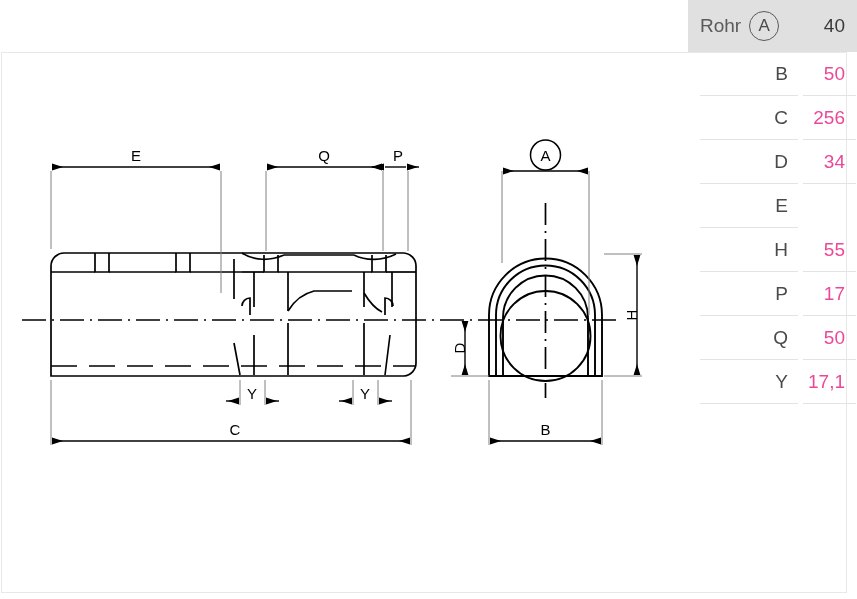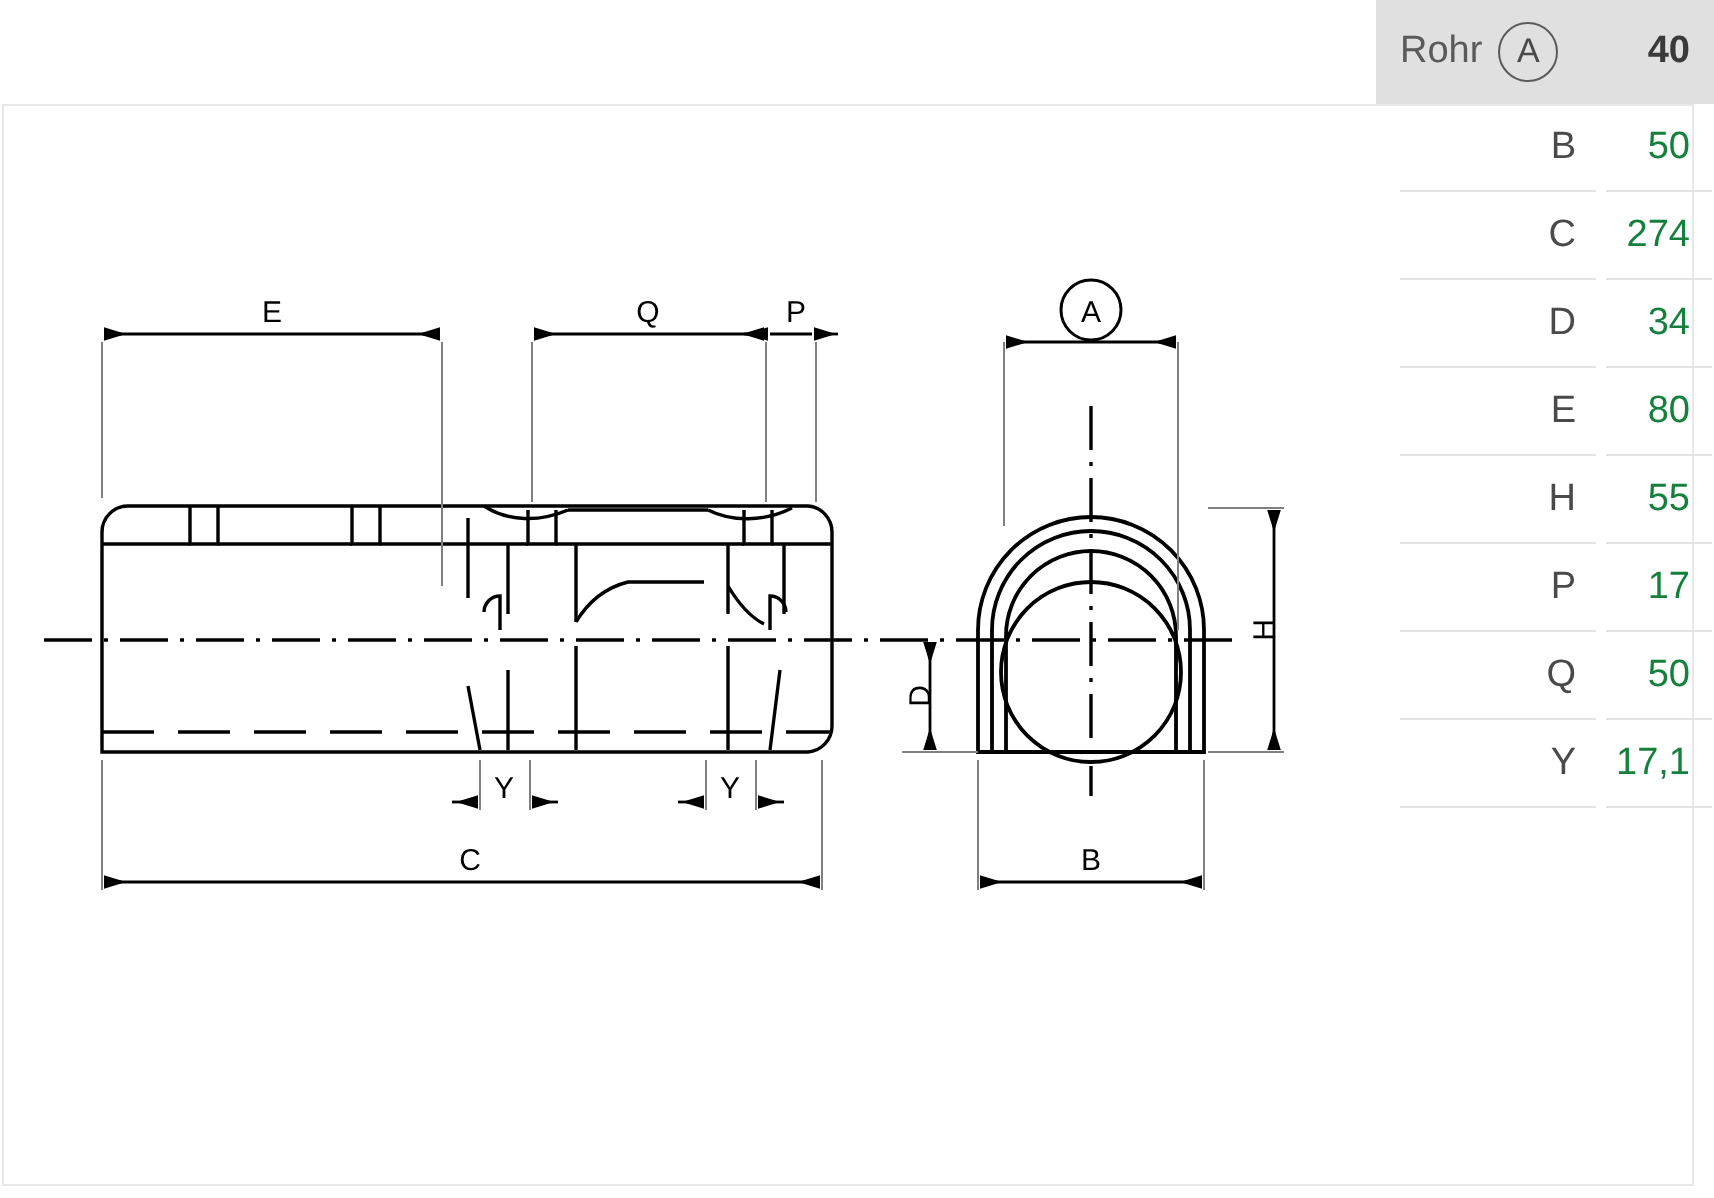--- a/index.html
+++ b/index.html
@@ -52,37 +52,37 @@
     display:flex;
     align-items:center;
     justify-content:flex-end;
   }
   .cell-value{
     flex:1 1 auto;
     text-align:right;
     padding-right:12px;
     box-sizing:border-box;
     font-size:19px;
-    color:#15803d;
+    color:#ec4899;
     position:relative;
     height:100%;
     display:flex;
     align-items:center;
     justify-content:flex-end;
   }
   .spec-row.header .cell-label{
     font-size:19px;
     color:#5a5a5a;
     justify-content:flex-start;
     padding-left:12px;
     padding-right:0;
     flex:0 0 112px;
   }
   .spec-row.header .cell-value{
-    font-weight:bold;
+    font-weight:normal;
     color:#3a3a3a;
     font-size:19px;
   }
   
   .spec-row:not(.header) .cell-label:after{
     content:"";
     position:absolute;
     left:12px;right:2px;bottom:0;
     height:1px;background:#e3e3e3;
   }
@@ -256,29 +256,28 @@
       </div>
       <div class="cell-value">40</div>
     </div>
 
     <div class="spec-row">
       <div class="cell-label">B</div>
       <div class="cell-value">50</div>
     </div>
     <div class="spec-row">
       <div class="cell-label">C</div>
-      <div class="cell-value">274</div>
+      <div class="cell-value">256</div>
     </div>
     <div class="spec-row">
       <div class="cell-label">D</div>
       <div class="cell-value">34</div>
     </div>
     <div class="spec-row">
       <div class="cell-label">E</div>
-      <div class="cell-value">80</div>
     </div>
     <div class="spec-row">
       <div class="cell-label">H</div>
       <div class="cell-value">55</div>
     </div>
     <div class="spec-row">
       <div class="cell-label">P</div>
       <div class="cell-value">17</div>
     </div>
     <div class="spec-row">

